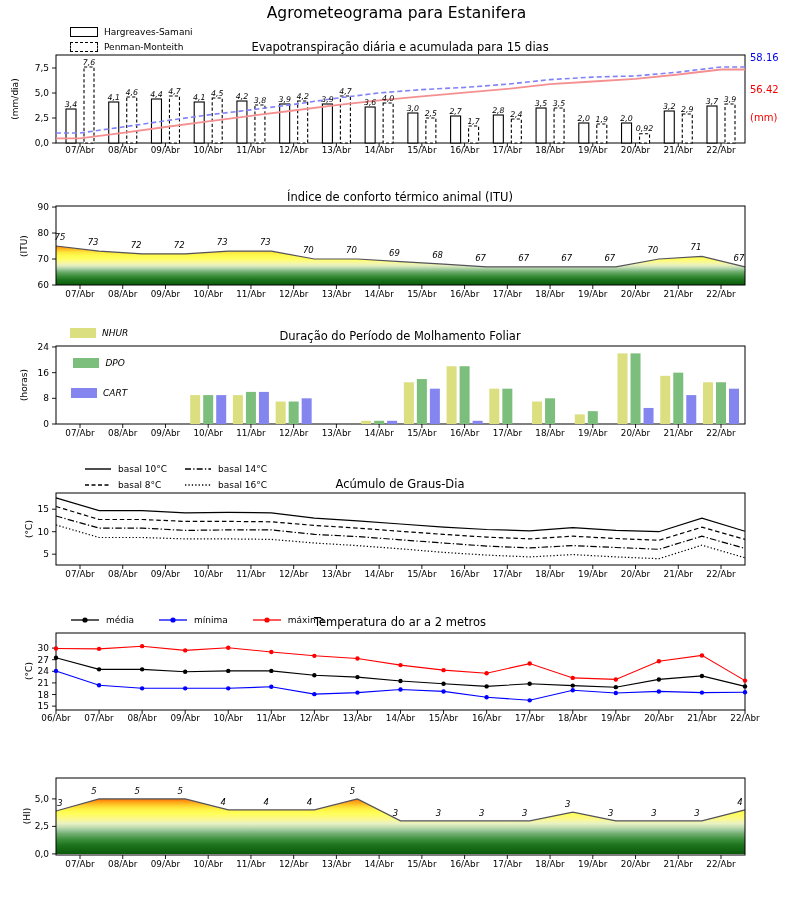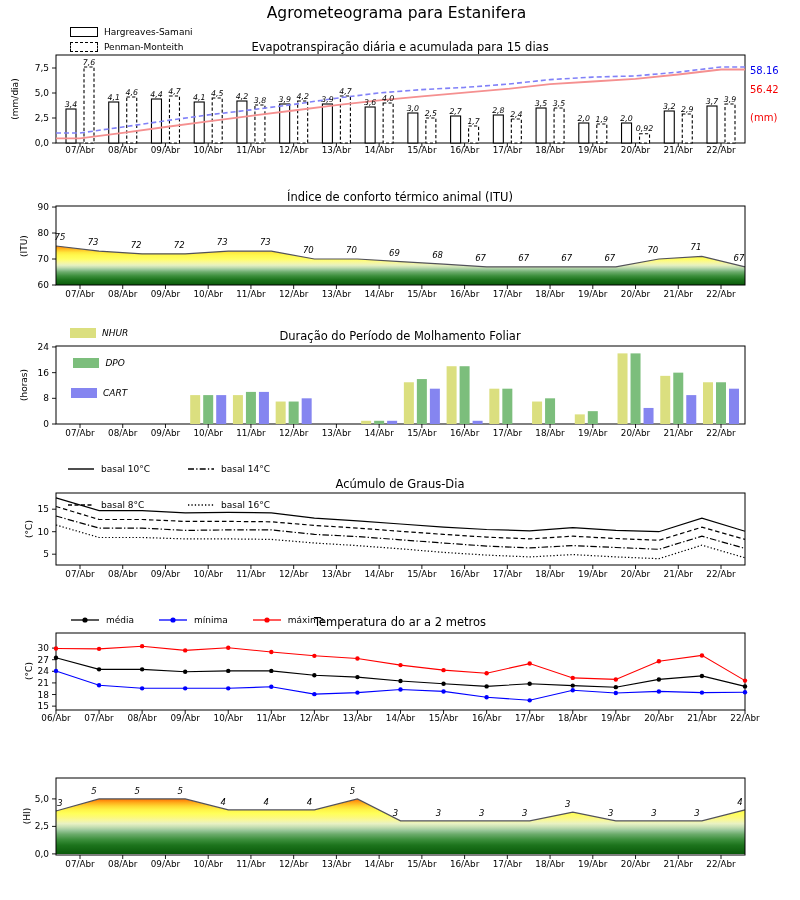--- a/index.html
+++ b/index.html
@@ -11,22 +11,22 @@
   .rlabel{position:absolute;left:750px;width:50px;font-size:10px;}
   .ylabel{position:absolute;width:90px;height:14px;text-align:center;font-size:9px;color:#000;
         transform:rotate(-90deg);}
   .legend{position:absolute;display:flex;font-size:9px;color:#000;}
   .legend .litem{display:flex;align-items:center;gap:6px;white-space:nowrap;padding-left:8px;}
   .legend-et{left:62px;top:27px;flex-direction:column;gap:5px;align-items:flex-start;}
   .sw-outline{display:inline-block;width:26px;height:8px;background:#fff;border:1.2px solid #000;}
   .sw-outline.dashed{border-style:dashed;}
   .legend-mf{left:62px;top:328px;flex-direction:column;gap:20px;align-items:center;font-style:italic;}
   .sw-fill{display:inline-block;width:26px;height:10px;}
-  .legend-gd{left:59px;top:461px;display:grid;grid-template-columns:100px 120px;grid-auto-rows:16px;
-        align-items:center;gap:20px;}
+  .legend-gd{left:76px;top:461px;display:grid;grid-template-columns:100px 120px;grid-auto-rows:16px;
+        align-items:center;}
   .legend-tp{left:62px;top:615px;flex-direction:row;gap:16px;align-items:flex-end;}
   svg text{font-family:"DejaVu Sans","Liberation Sans",sans-serif;}
 </style>
 </head>
 <body>
 
 <div class="page">
 
   <div class="main-title">Agrometeograma para Estanifera</div>
 
@@ -47,21 +47,21 @@
     <div class="litem">
       <span class="sw-outline"></span>
       <span>Hargreaves-Samani</span>
     </div>
     <div class="litem">
       <span class="sw-outline dashed"></span>
       <span>Penman-Monteith</span>
     </div>
   </div>
 
-  <div class="rlabel" style="top: 65px; color: rgb(0, 0, 238);">58.16</div>
+  <div class="rlabel" style="top: 52px; color: rgb(0, 0, 238);">58.16</div>
   <div class="rlabel" style="top: 84px; color: rgb(244, 0, 0);">56.42</div>
   <div class="rlabel" style="top: 112px; color: rgb(244, 0, 0);">(mm)</div>
 
   <div class="legend legend-mf">
     <div class="litem">
       <span class="sw-fill" id="sw-nhur" style="background: rgb(219, 223, 127);"></span>
       <span>NHUR</span>
     </div>
     <div class="litem">
       <span class="sw-fill" id="sw-dpo" style="background: rgb(124, 190, 124);"></span>

